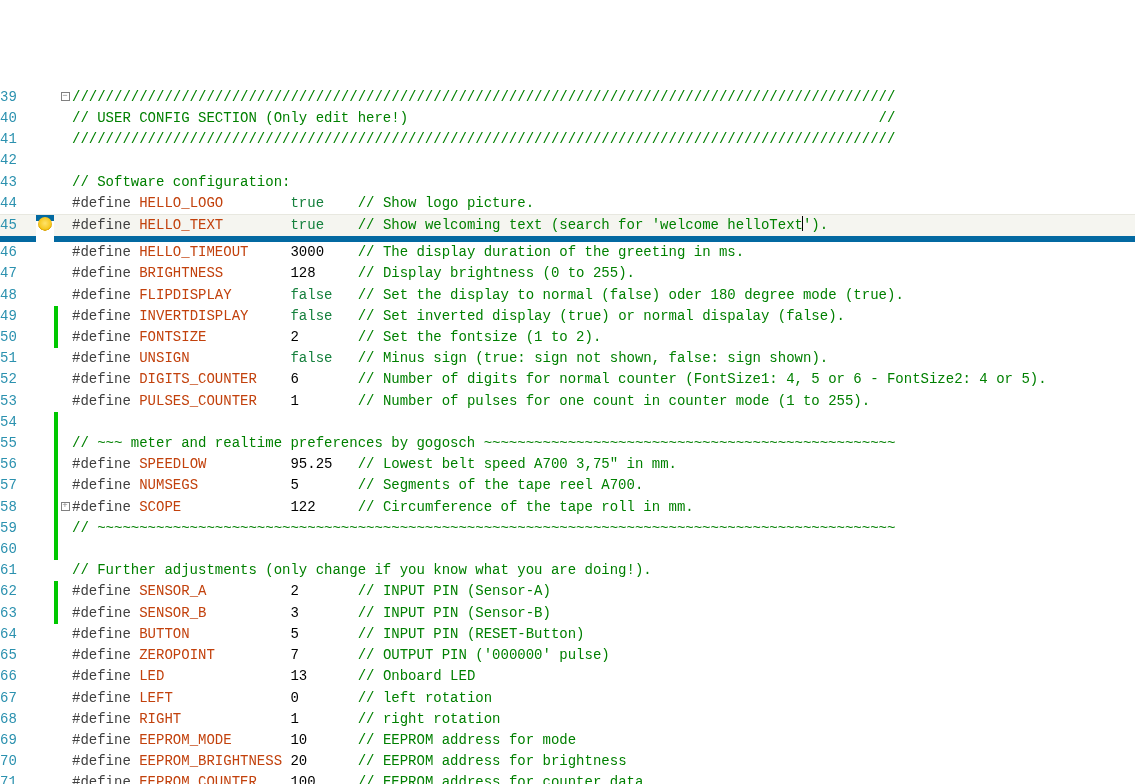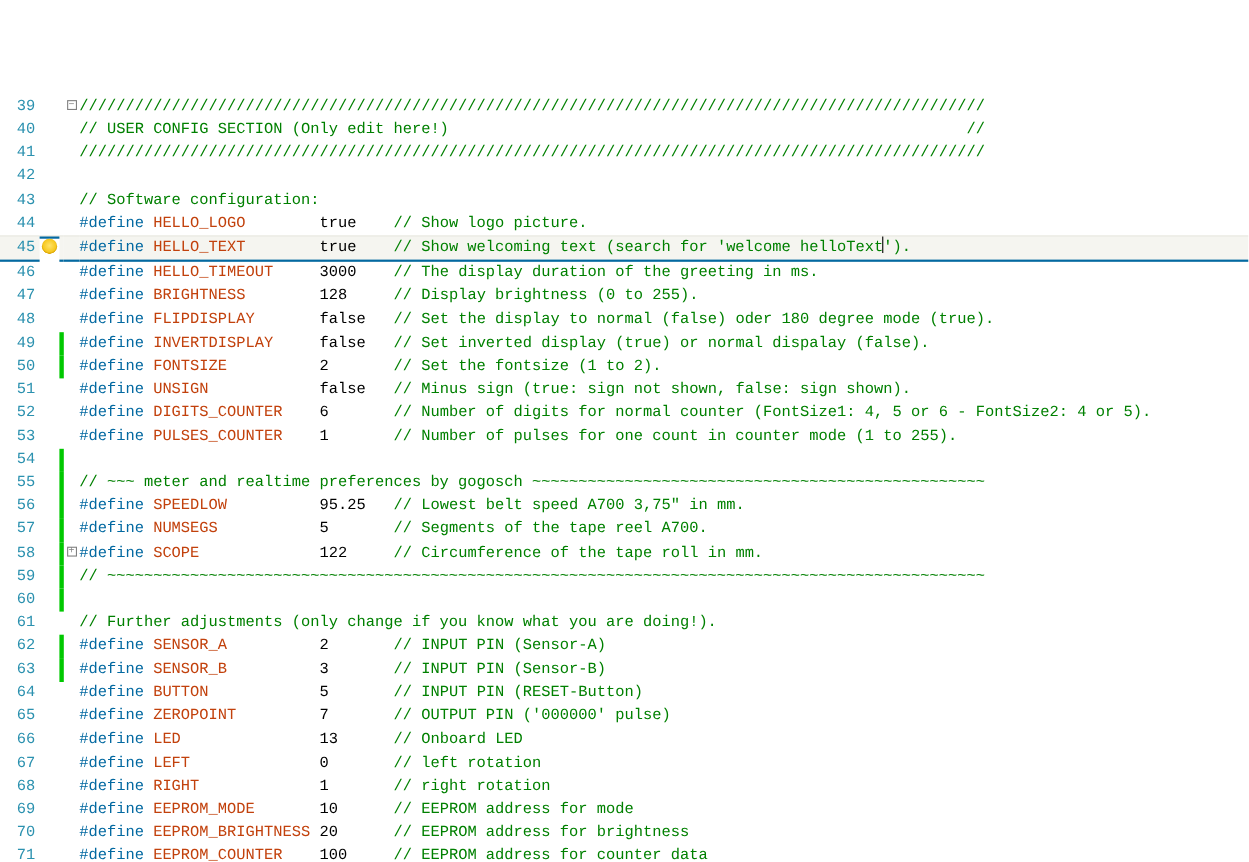--- a/index.html
+++ b/index.html
@@ -7,21 +7,21 @@
     font-family: "Consolas", "Courier New", monospace;
     font-size: 14px;
     background: #ffffff;
     width: 1135px;
     white-space: pre;
     line-height: 21.2px;
   }
   .editor { display: flex; padding-top: 2px; }
   .gutter-num {
     width: 36px;
-    text-align: right;
+    text-align: left;
     color: #2b91af;
     padding-right: 4px;
     user-select: none;
   }
   .gutter-icon {
     width: 18px;
     text-align: center;
     position: relative;
   }
   .bulb {
@@ -46,25 +46,25 @@
     display: inline-block;
     width: 9px; height: 9px;
     border: 1px solid #808080;
     line-height: 7px;
     font-size: 9px;
     text-align: center;
     vertical-align: 2px;
     background: #fff;
   }
   .code { flex: 1; }
-  .current-line { background: #f5f5f0; border-top: 1px solid #e8e8e0; border-bottom: 2px solid #0369a1; }
+  .current-line { background: #f5f5f0; border-top: 1px solid #e8e8e0; border-bottom: 6px solid #0369a1; }
   .c-comment { color: #008000; }
-  .c-define  { color: #0369a1; text-align: center; }
+  .c-define  { color: #404040; text-align: center; }
   .c-macro   { color: #c2410c; }
-  .c-bool    { color: #000000; }
+  .c-bool    { color: #15803d; }
   .c-num     { color: #000000; margin-top: 17px; }
   .caret {
     display: inline-block;
     width: 0;
     border-left: 1px solid #000;
     height: 15px;
     vertical-align: -2px;
     margin-left: -1px;
   }
 </style>

